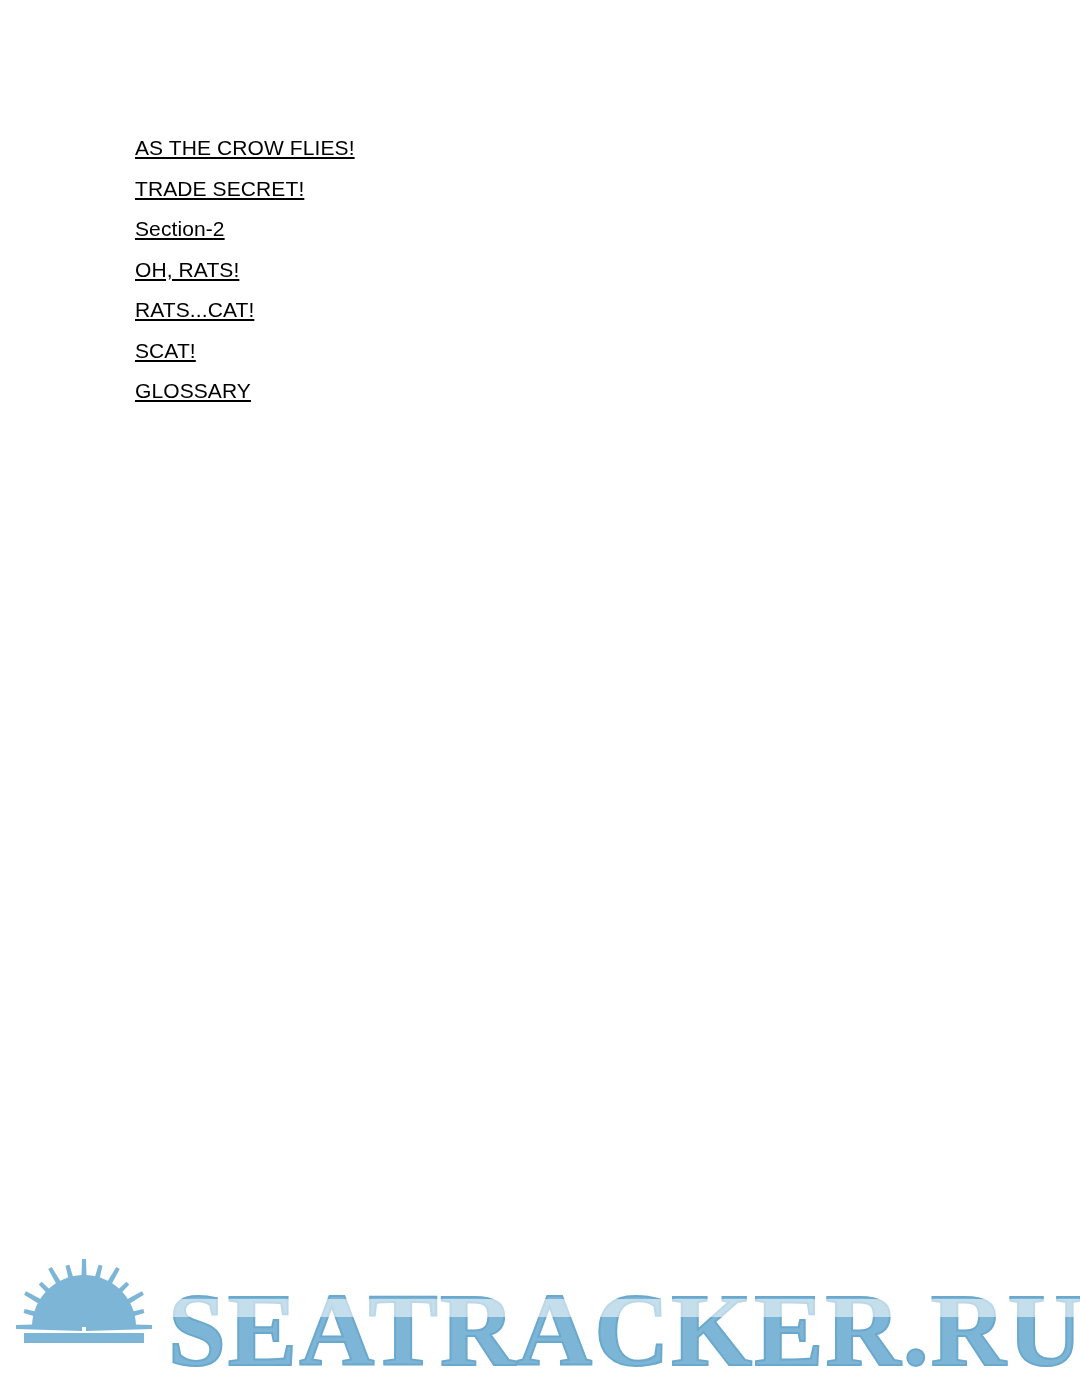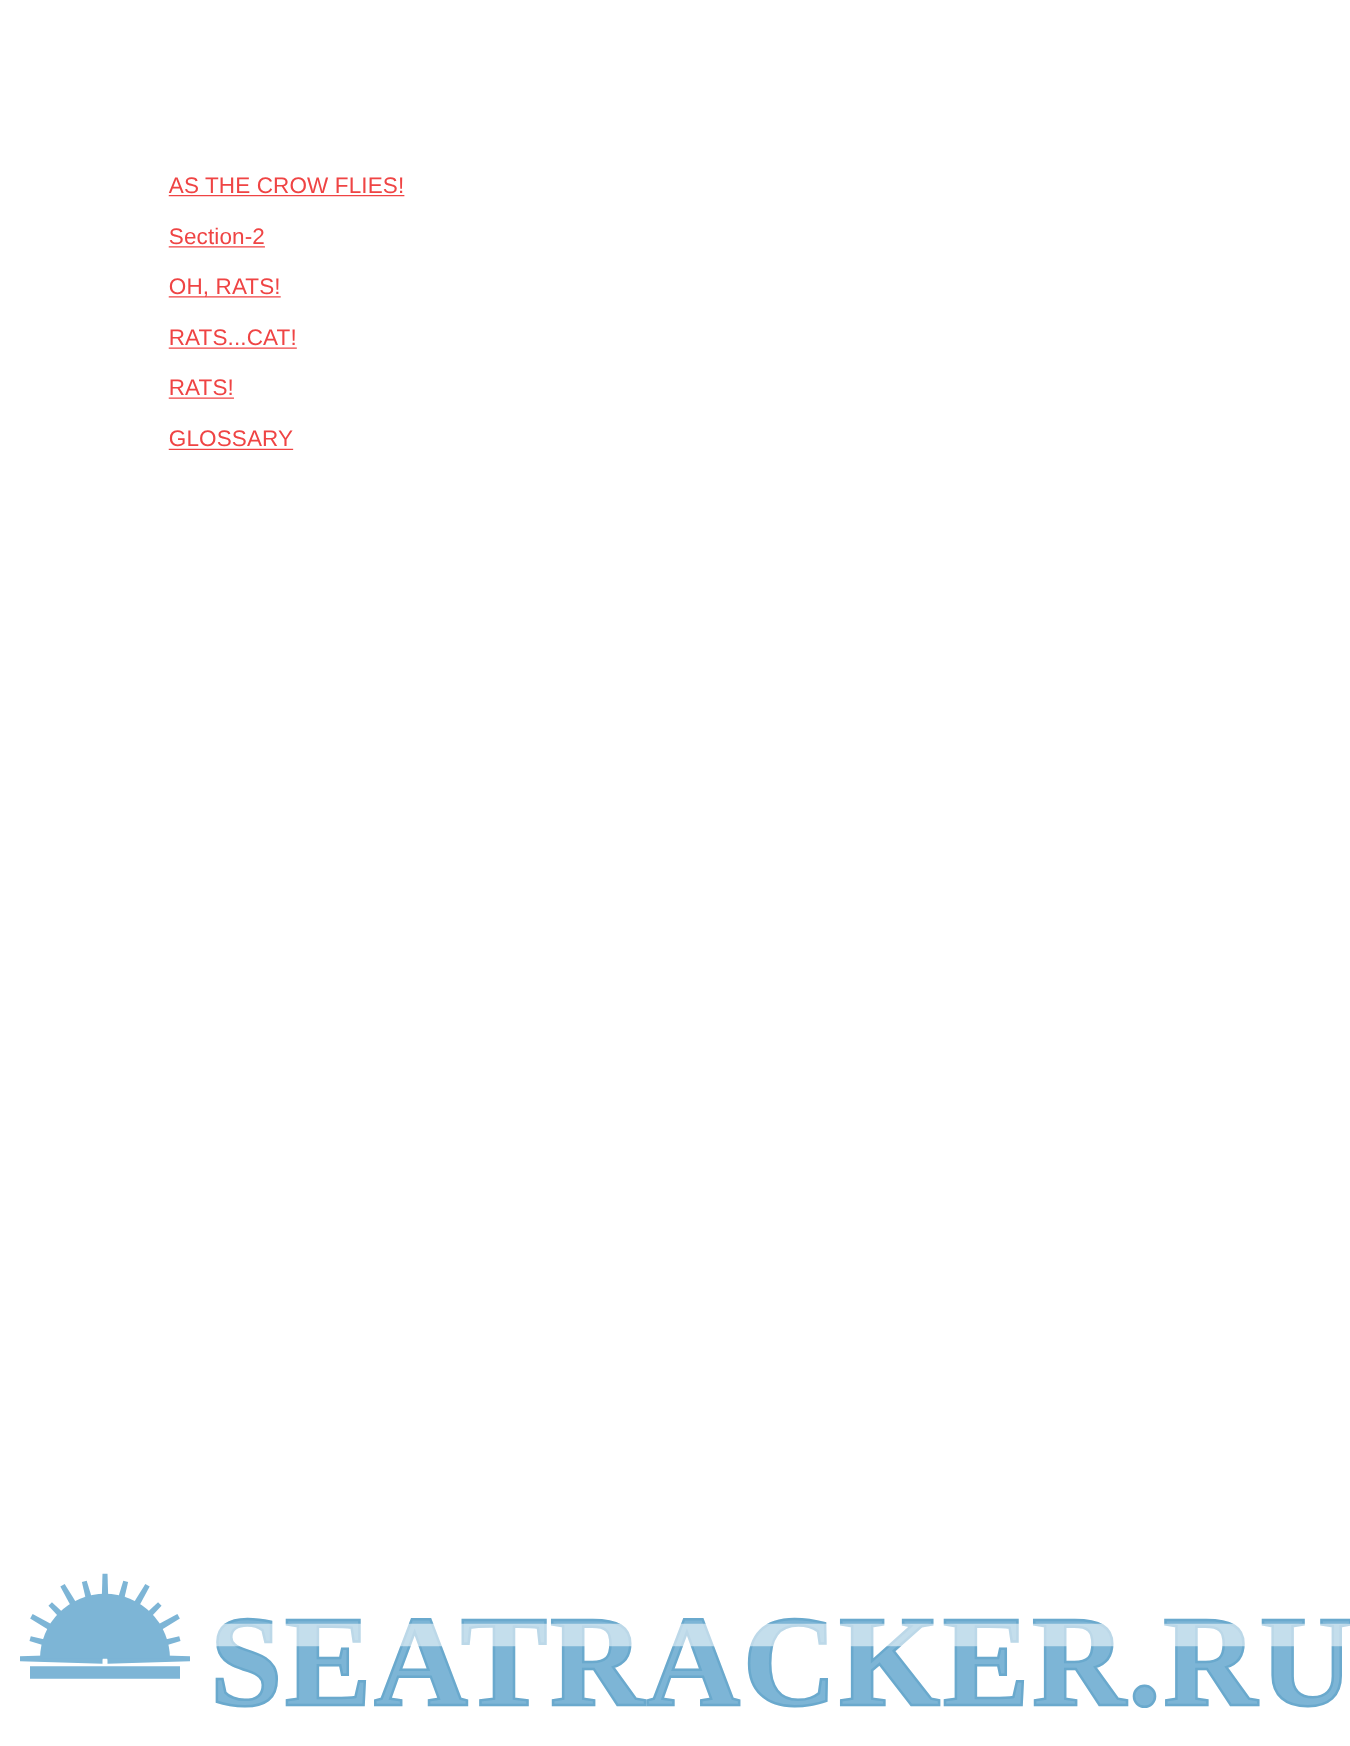--- a/index.html
+++ b/index.html
@@ -24,23 +24,23 @@
   .toc {
     position: absolute;
     left: 135px;
     top: 128px;
     width: 700px;
   }
 
   .toc-link {
     display: block;
     font-family: "Liberation Sans", sans-serif;
-    font-size: 18px;
+    font-size: 21px;
     line-height: 40.5px;
-    color: #ef4444;
+    color: #000000;
     text-decoration: underline;
     text-underline-offset: 2px;
     white-space: pre;
     letter-spacing: 0.1px;
     width: max-content;
     cursor: pointer;
   }
 
   
   .watermark {
@@ -88,24 +88,25 @@
     pointer-events: none;
   }
 </style>
 </head>
 <body>
 
 <div class="page">
 
   <nav class="toc">
     <a class="toc-link" href="#">AS THE CROW FLIES!</a>
+    <a class="toc-link" href="#">TRADE SECRET!</a>
     <a class="toc-link" href="#">Section-2</a>
     <a class="toc-link" href="#">OH, RATS!</a>
     <a class="toc-link" href="#">RATS...CAT!</a>
-    <a class="toc-link" href="#">RATS!</a>
+    <a class="toc-link" href="#">SCAT!</a>
     <a class="toc-link" href="#">GLOSSARY</a>
   </nav>
 
   <div class="watermark">
     <svg class="sun" viewBox="0 0 140 140">
       <g fill="#7db5d6">
         <g transform="translate(70,78)">
           <g>
             <polygon points="-4,-2 4,-2 2,-68 -2,-68"></polygon>
             <g transform="rotate(15)">

